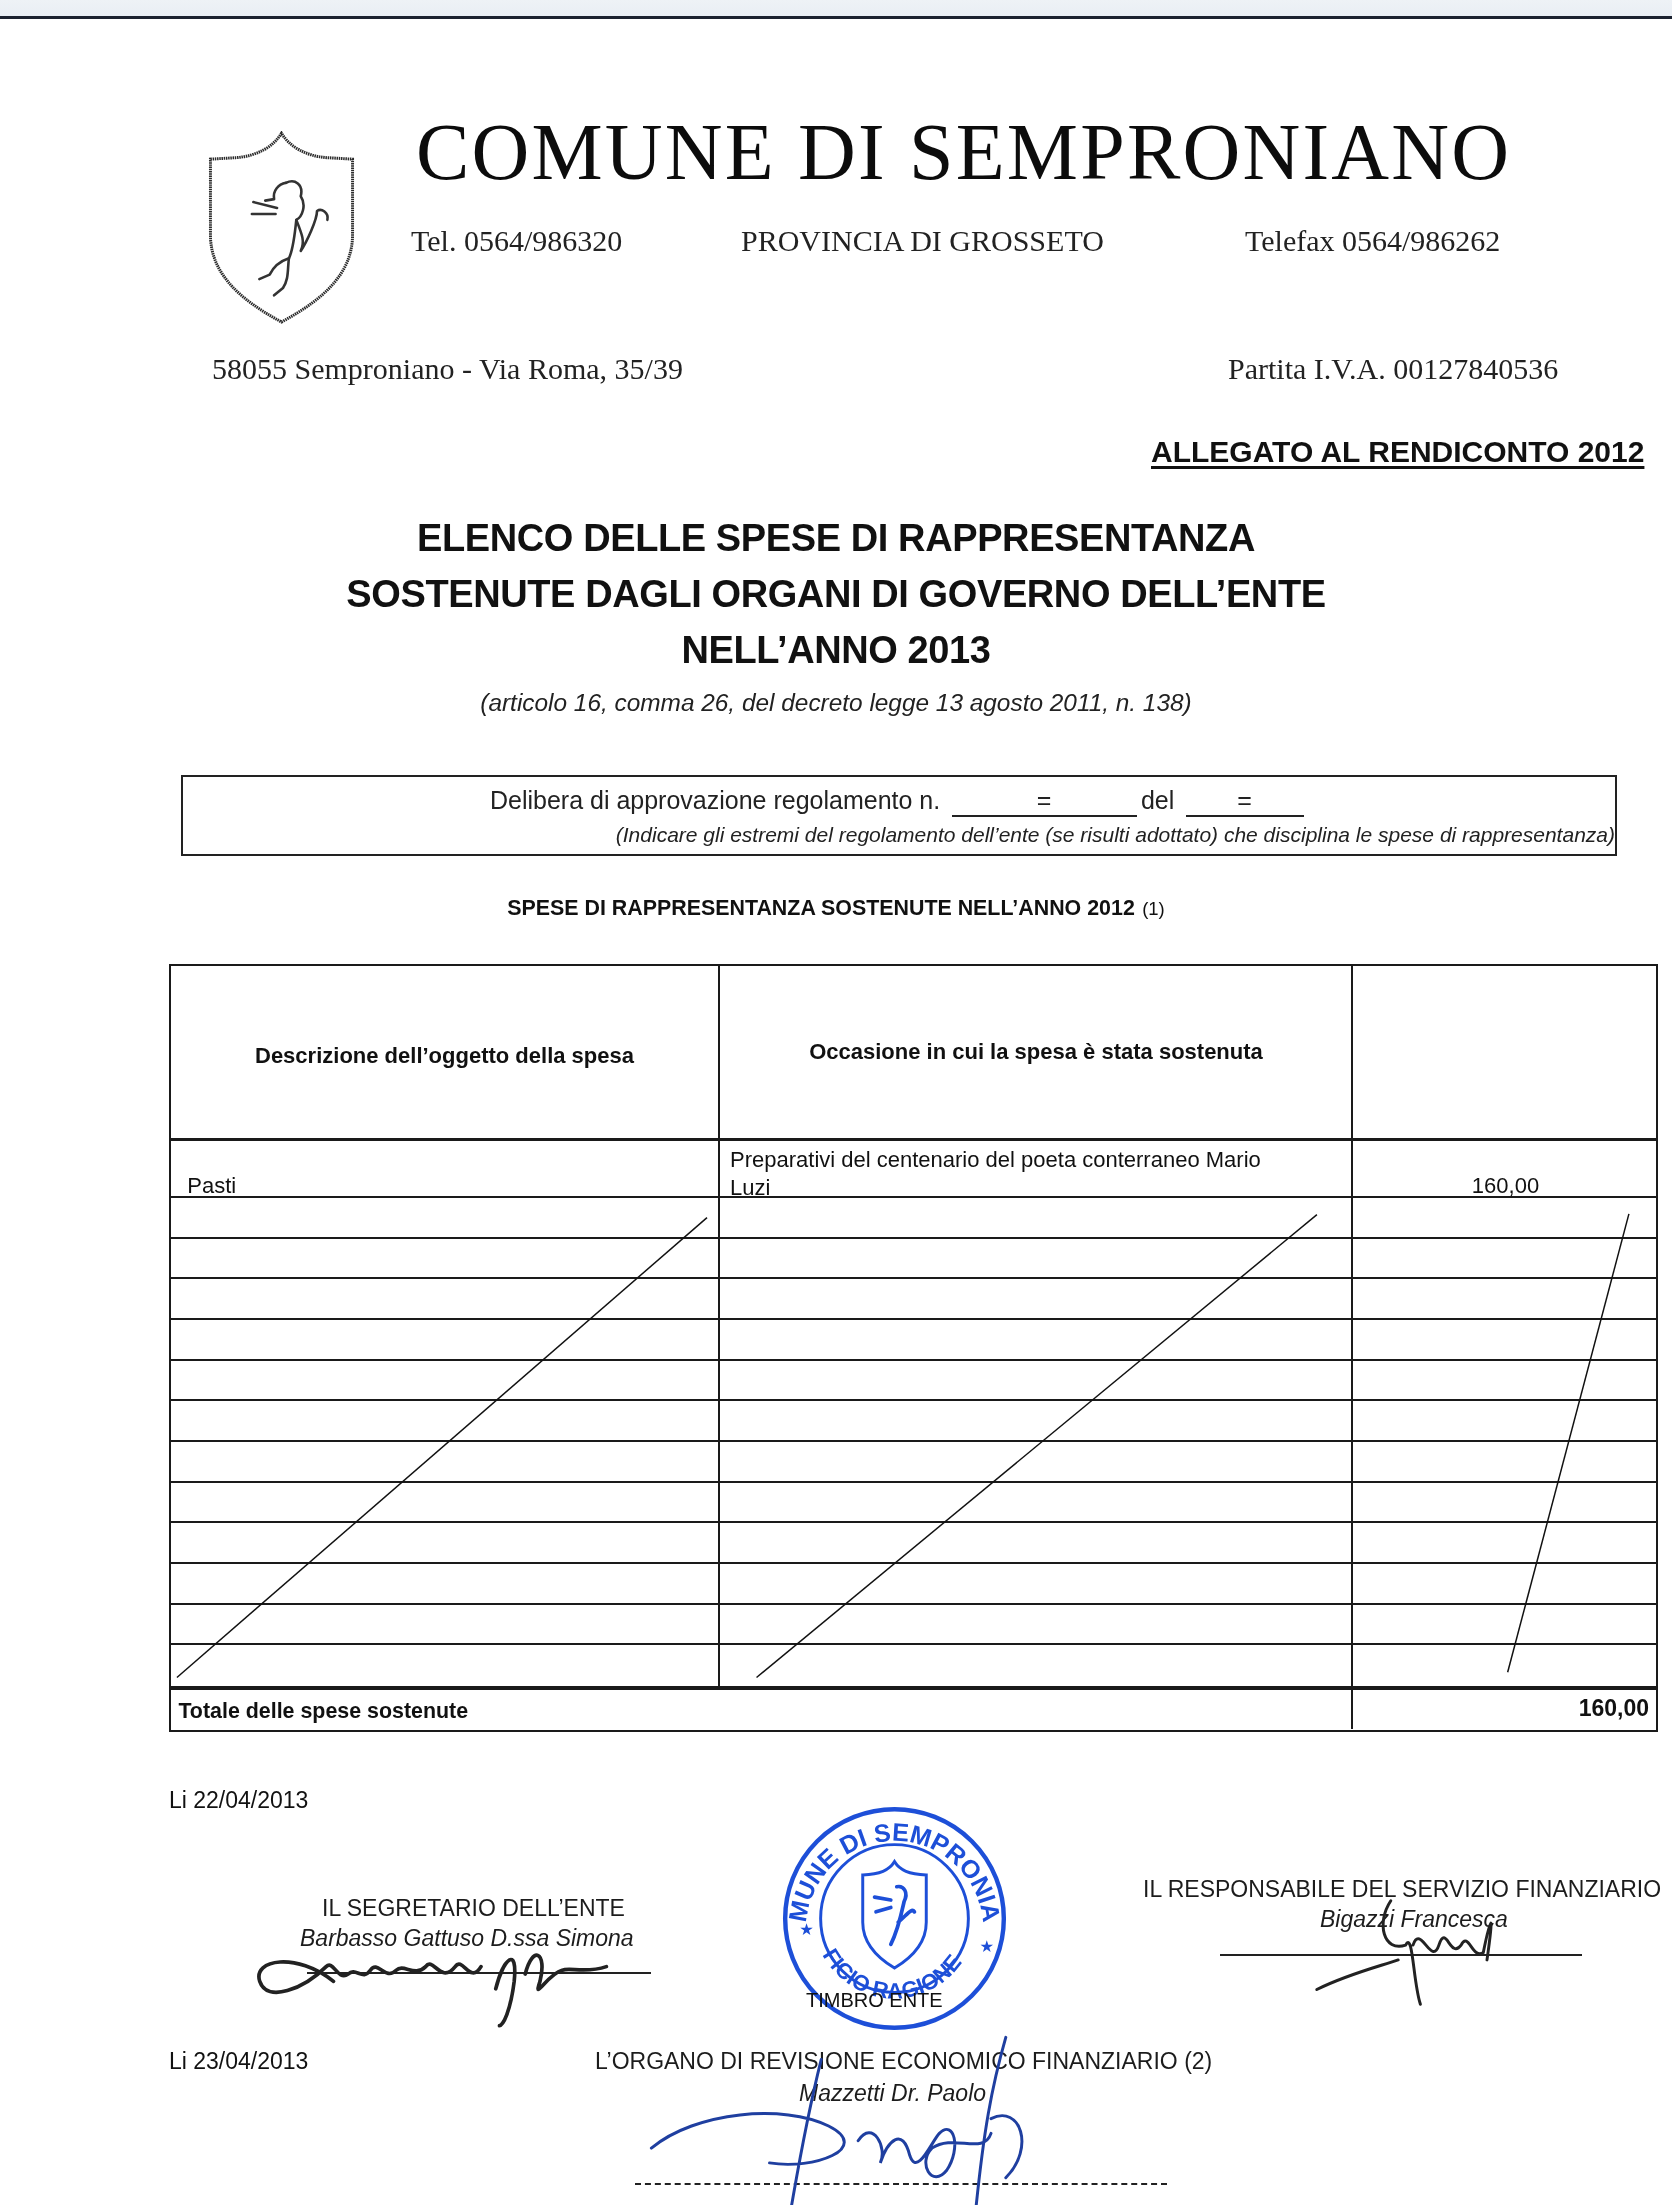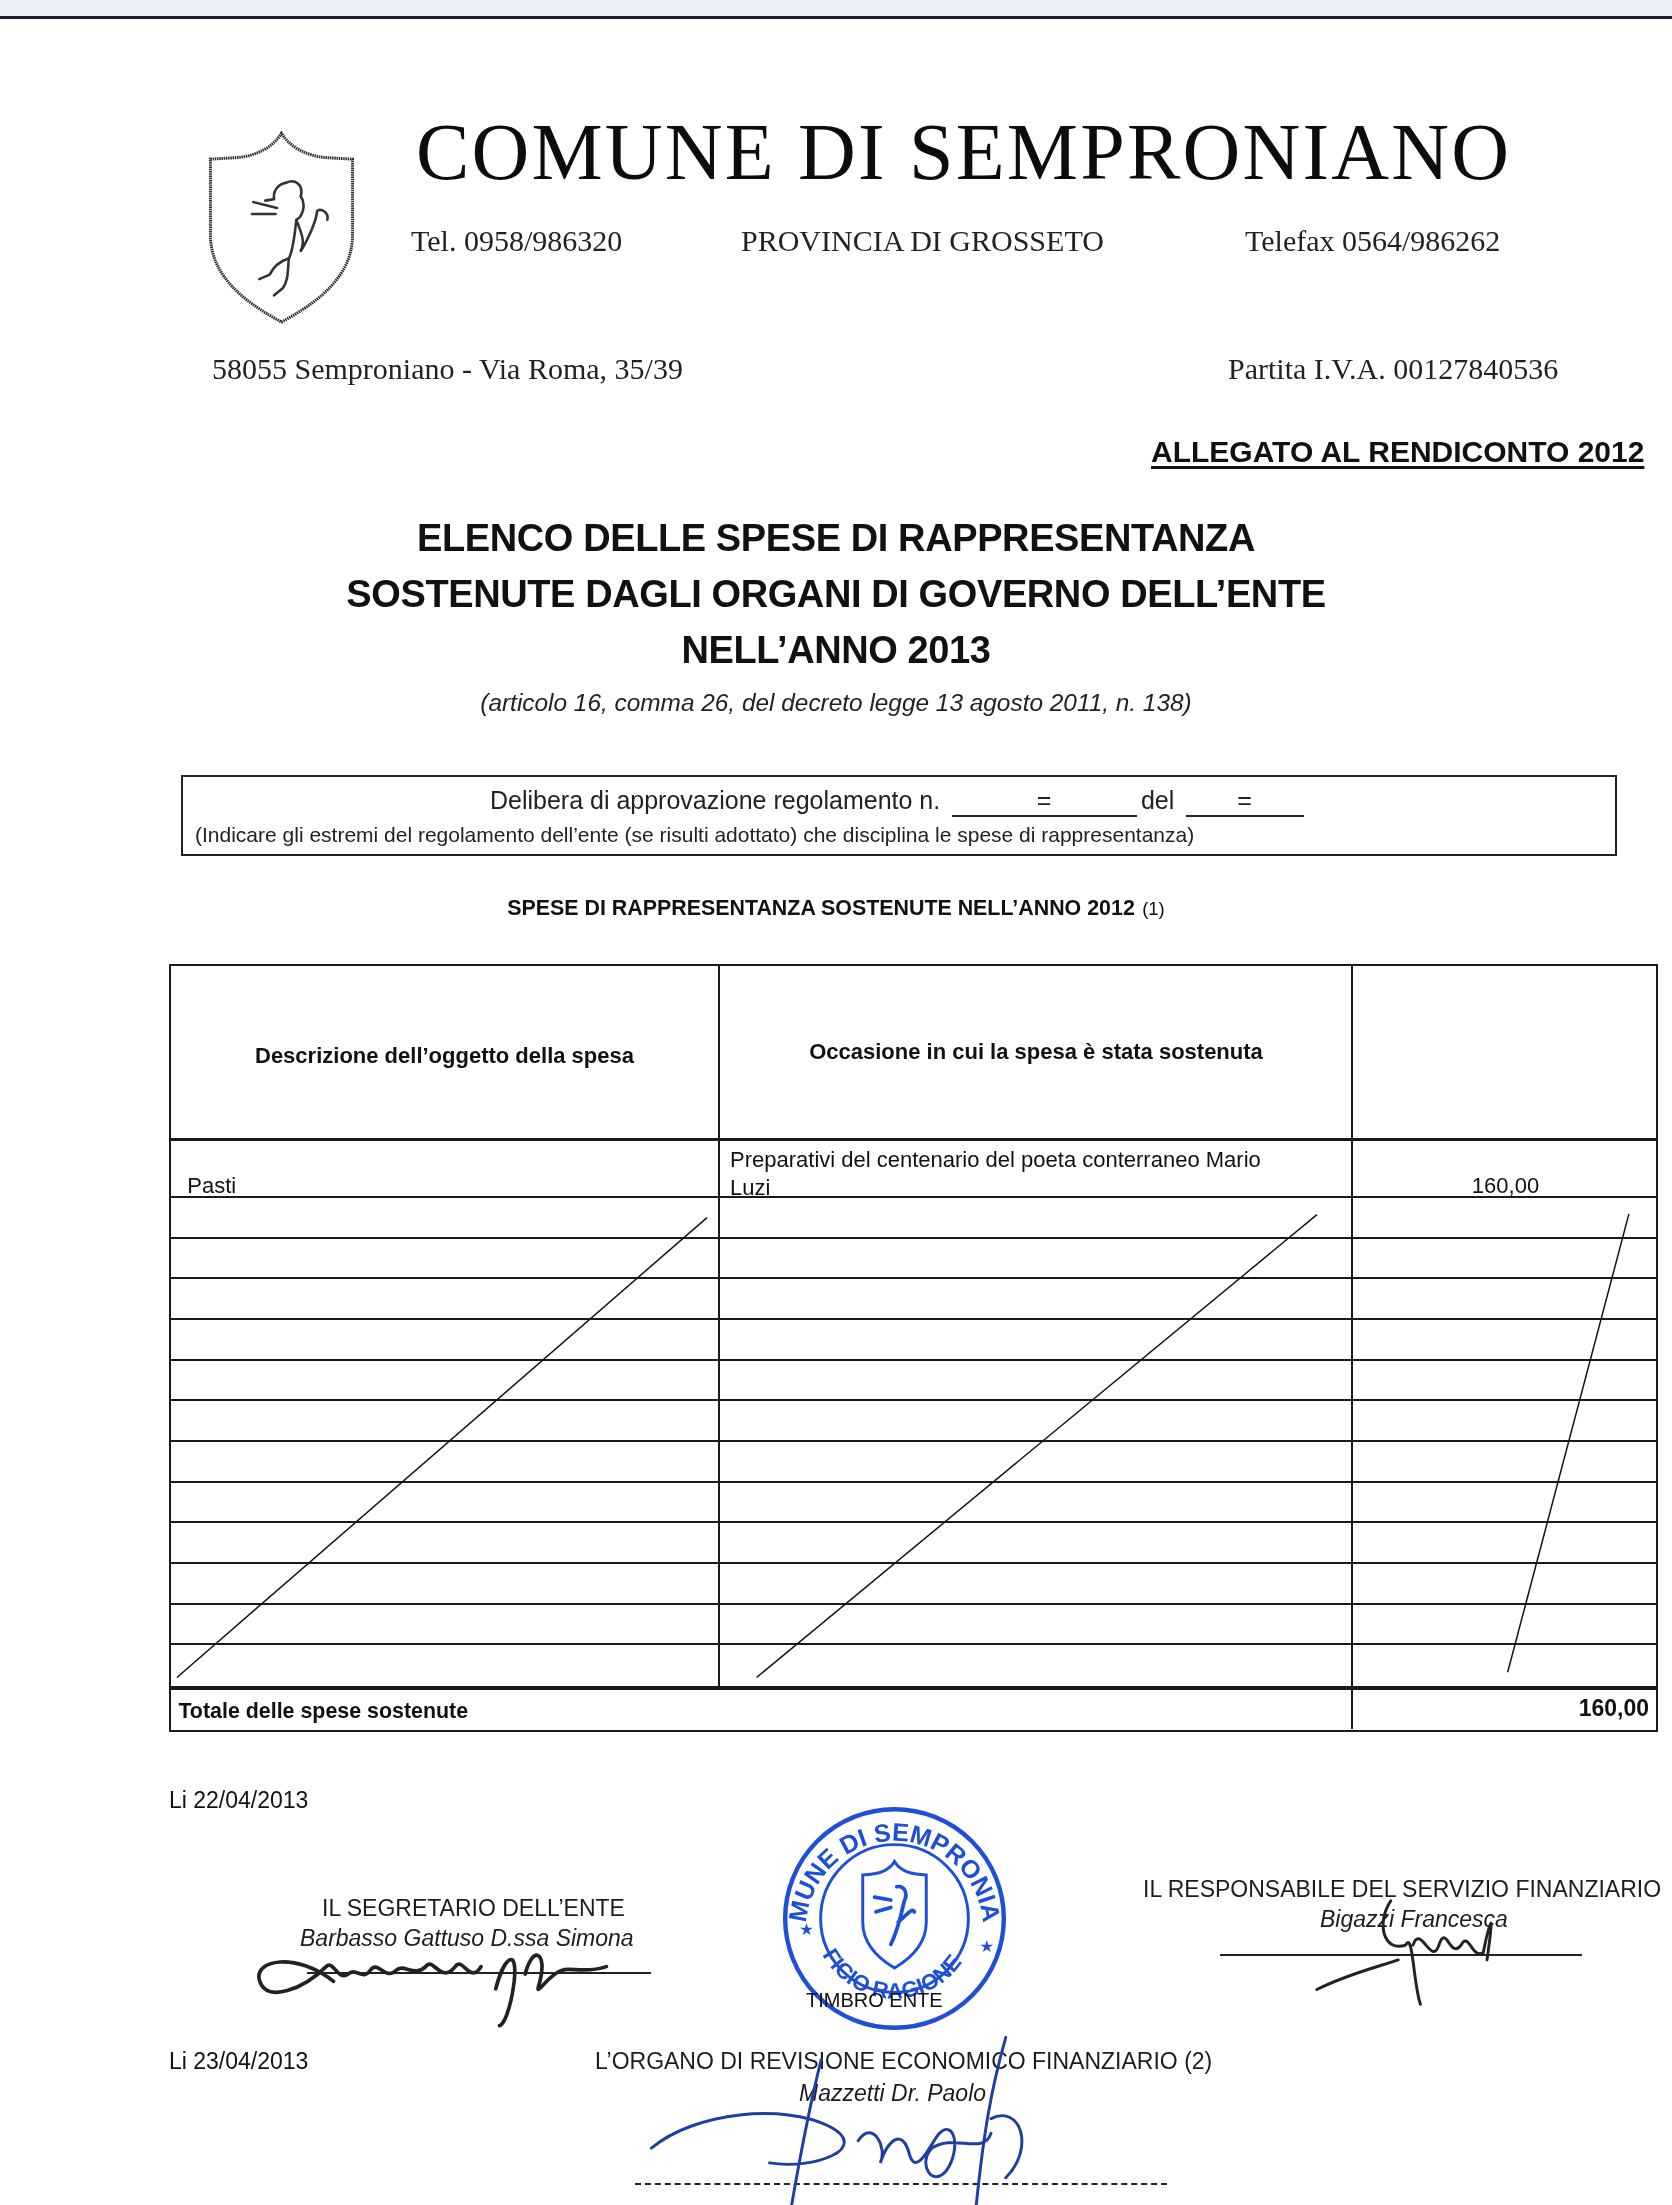--- a/index.html
+++ b/index.html
@@ -51,21 +51,21 @@
     border: 2.2px solid #222; box-sizing: border-box;
   }
   .delibera-line {
     left: 0; width: 100%; top: 9px; text-align: center; font-size: 25px; color: #222; white-space: nowrap;
   }
   .blank {
     display: inline-block; border-bottom: 2.2px solid #222; text-align: center;
     line-height: 1; padding-bottom: 1.5px; margin: 0 4.4px;
   }
   .delibera-note {
-    left: 0; width: 100%; top: 46px; text-align: left; font-size: 21px; color: #222; white-space: nowrap; margin-left: 12px;
+    left: 0; width: 100%; top: 46px; text-align: right; font-size: 21px; font-style: italic; color: #222; white-space: nowrap;
   }
 
   .section-title {
     left: 0; width: 1672px; top: 896px; text-align: center; font-size: 21.4px; font-weight: bold; white-space: nowrap;
   }
   .section-title .note { font-weight: normal; font-size: 18.5px; margin-left: 7.4px; }
 
   
   .expense-table {
     left: 169px; top: 964px; width: 1489px; height: 768px;
@@ -100,21 +100,21 @@
       <path d="M108 70 C120 64 132 72 128 88 C136 100 130 116 122 120 C120 140 118 160 112 172 C110 188 112 200 104 212 L92 222"></path>
       <path d="M108 70 C98 72 90 80 92 92 L80 94"></path>
       <path d="M96 104 L64 96 M94 112 L62 112"></path>
       <path d="M112 172 C100 176 92 182 86 194 L72 200"></path>
       <path d="M122 120 C130 140 134 150 128 162 C136 150 150 120 150 108 C156 104 166 110 164 120"></path>
     </g>
   </svg>
 </div>
 
 <div class="abs comune-title serif">COMUNE  DI  SEMPRONIANO</div>
-<div class="abs contact-line serif" style="left:411px;">Tel. 0958/986320</div>
+<div class="abs contact-line serif" style="left:411px;">Tel. 0564/986320</div>
 <div class="abs contact-line serif" style="left:741px;">PROVINCIA DI GROSSETO</div>
 <div class="abs contact-line serif" style="left:1245px;">Telefax  0564/986262</div>
 <div class="abs address serif">58055 Semproniano - Via Roma, 35/39</div>
 <div class="abs piva serif">Partita I.V.A. 00127840536</div>
 
 <div class="abs allegato sans">ALLEGATO AL RENDICONTO 2012</div>
 
 <div class="abs main-title sans">
   <div>ELENCO DELLE SPESE DI RAPPRESENTANZA</div>
   <div>SOSTENUTE DAGLI ORGANI DI GOVERNO DELL’ENTE</div>

